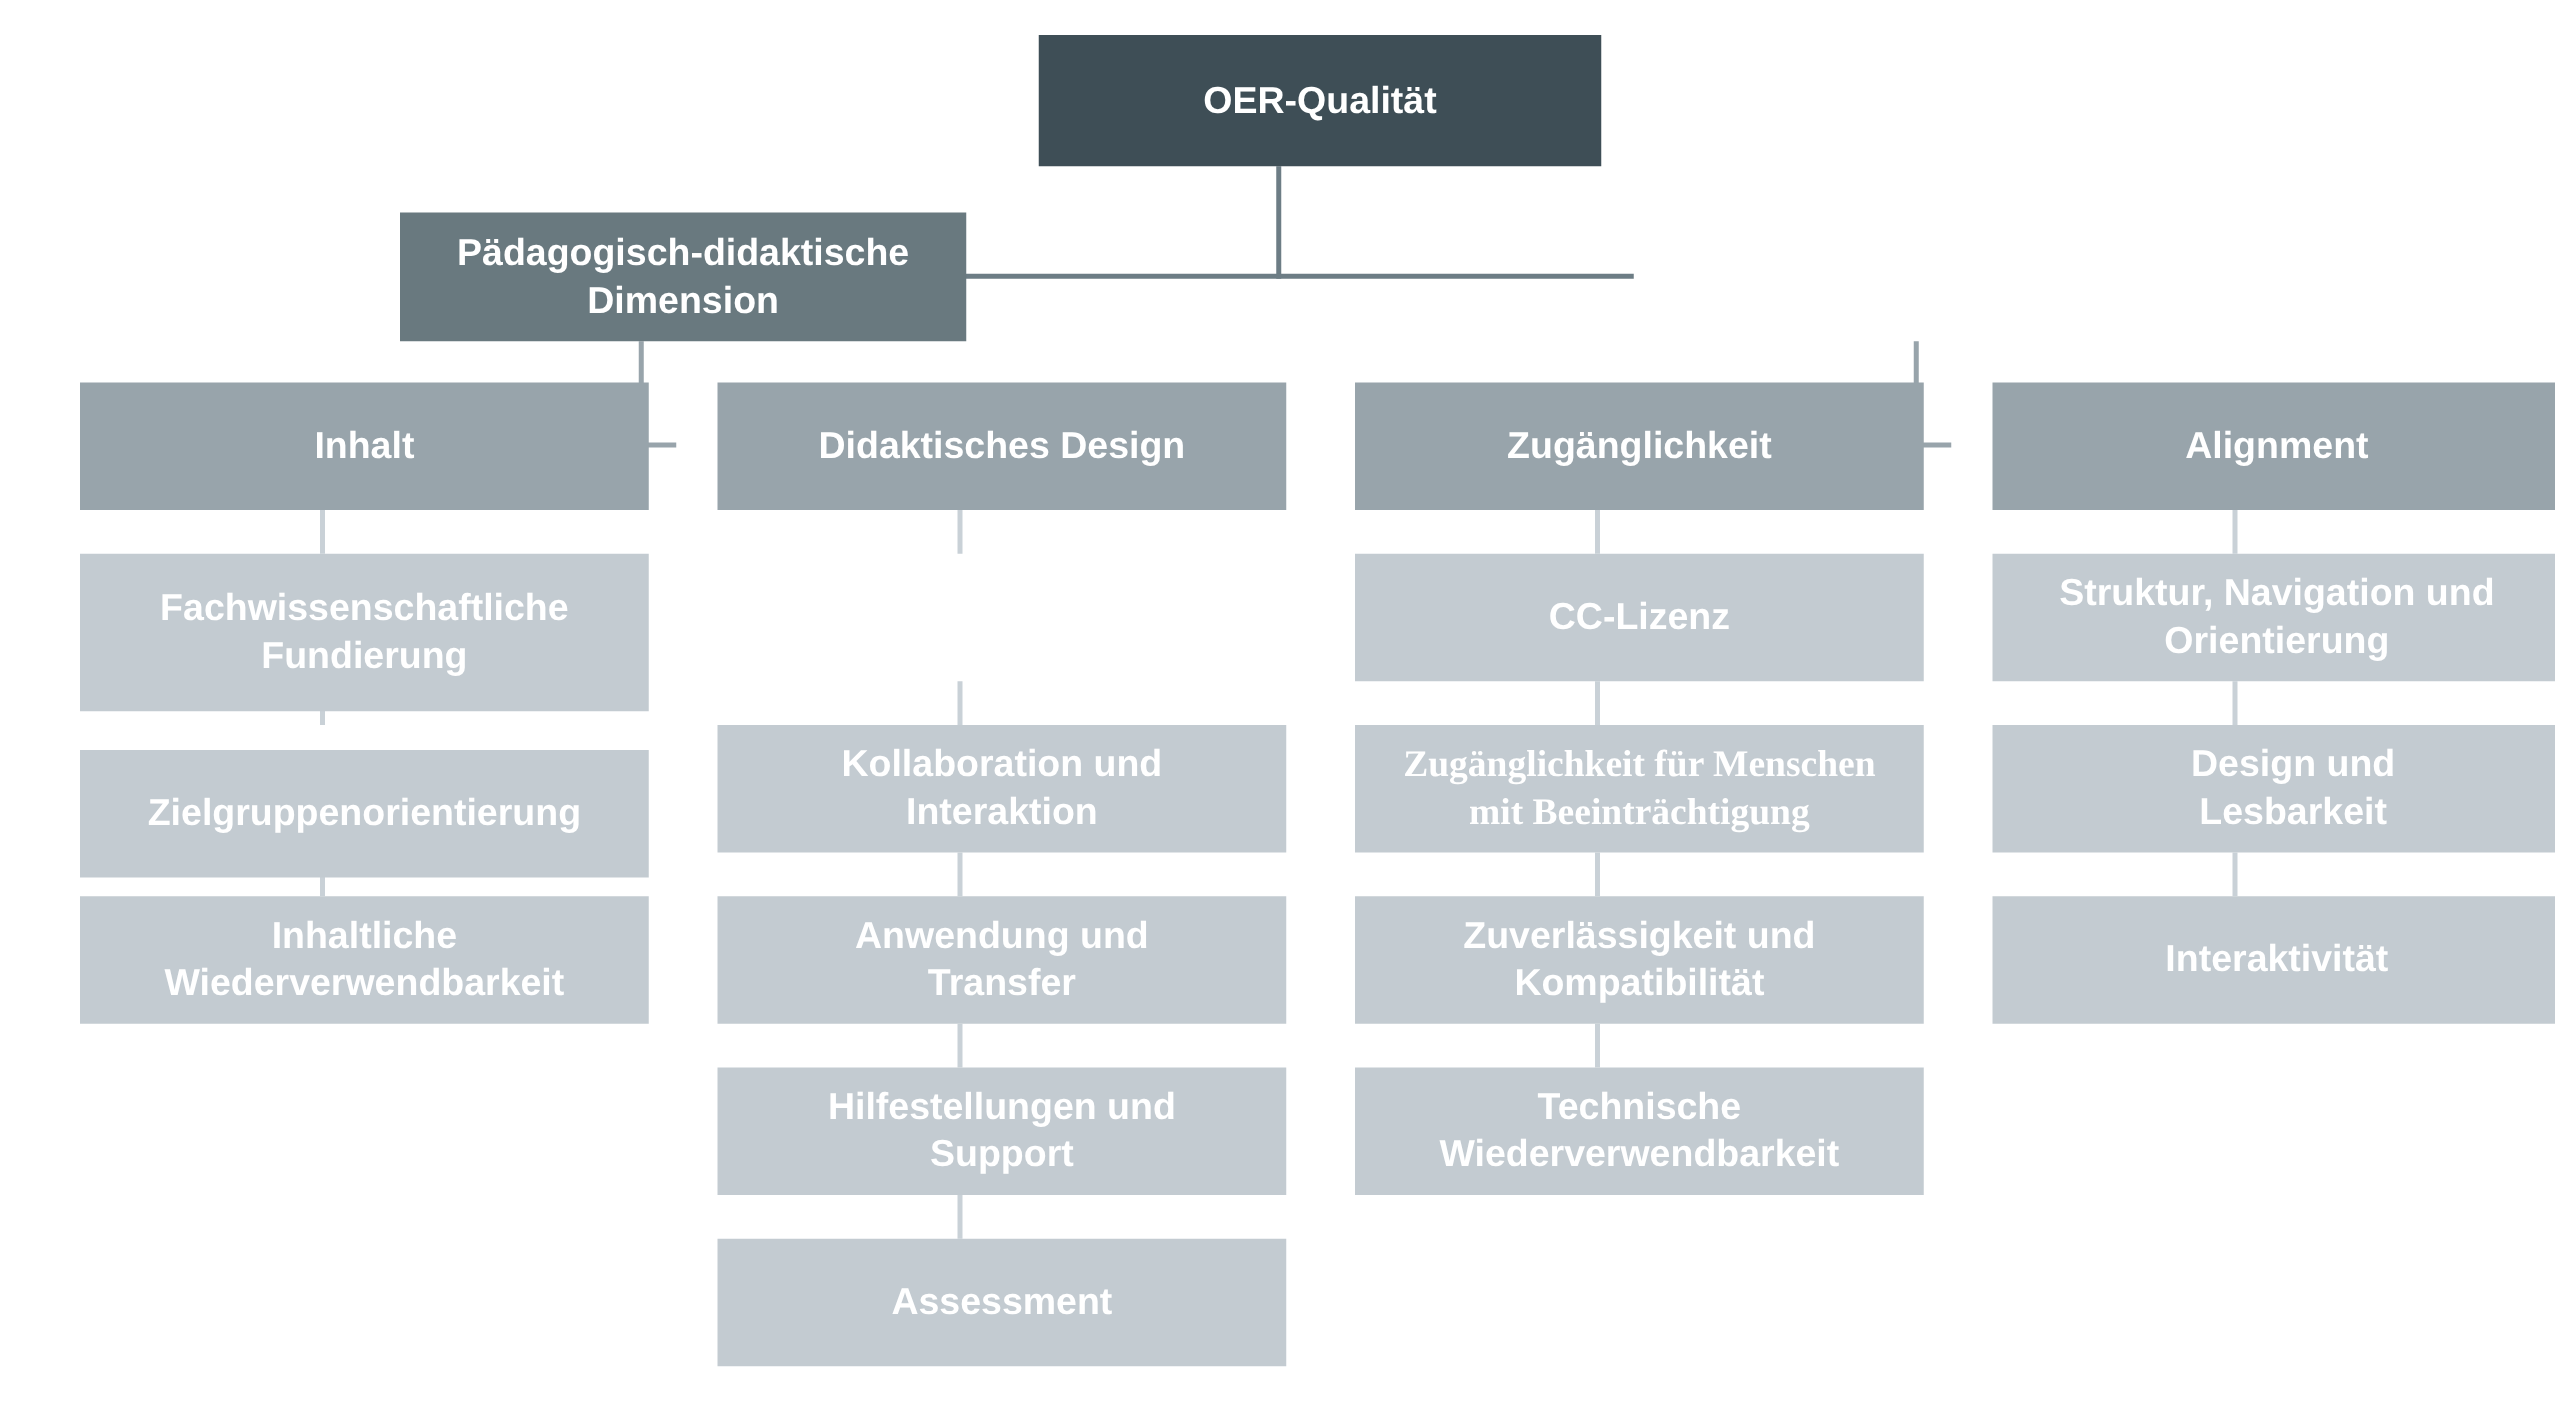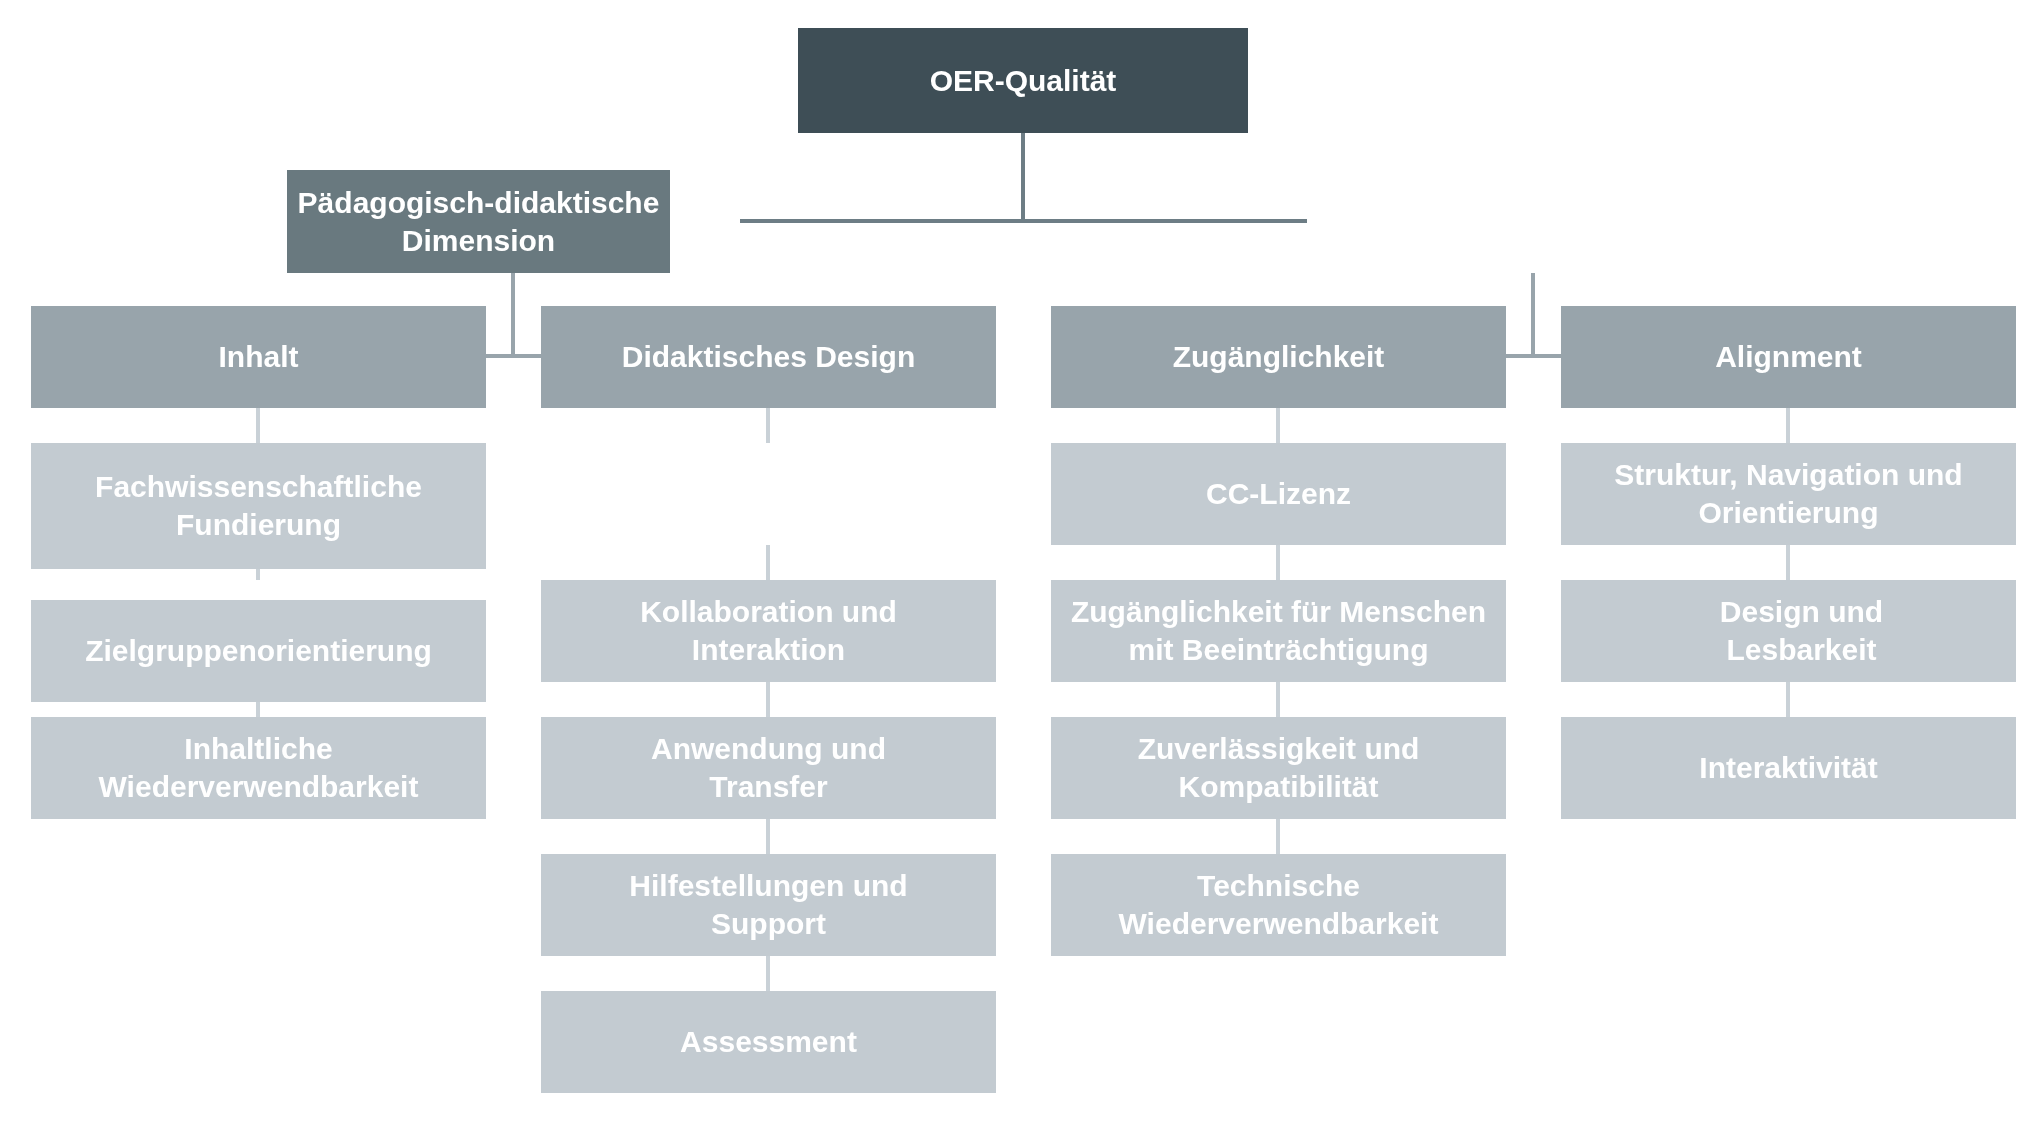--- a/index.html
+++ b/index.html
@@ -32,20 +32,21 @@
     align-items: center;
     justify-content: center;
     text-align: center;
     color: var(--text);
     font-weight: bold;
     font-size: 30px;
     line-height: 38px;
     white-space: pre;
     box-sizing: border-box;
     padding: 0 6px;
+    margin-left: 33px;
   }
   .level1 { background: var(--level1-bg); }
   .level2 { background: var(--level2-bg); }
   .level3 { background: var(--level3-bg); }
   .leaf   { background: var(--leaf-bg); }
   .line {
     position: absolute;
   }
   .line-dark  { background: var(--connector-dark); }
   .line-mid   { background: var(--connector-mid); }
@@ -79,42 +80,42 @@
   <div class="line line-light" style="left:1276px; top:545px; width:4px; height:35px;"></div>
   <div class="line line-light" style="left:1276px; top:682px; width:4px; height:35px;"></div>
   <div class="line line-light" style="left:1276px; top:819px; width:4px; height:35px;"></div>
 
   <div class="line line-light" style="left:1786px; top:408px; width:4px; height:35px;"></div>
   <div class="line line-light" style="left:1786px; top:545px; width:4px; height:35px;"></div>
   <div class="line line-light" style="left:1786px; top:682px; width:4px; height:35px;"></div>
 
   <div class="box level1" style="left:798px; top:28px; width:450px; height:105px;">OER-Qualität</div>
 
-  <div class="box level2" style="left:287px; top:170px; width:383px; height:103px;">Pädagogisch-didaktische
+  <div class="box level2" style="left:287px; top:170px; width:453px; height:103px;">Pädagogisch-didaktische
 Dimension</div>
 
   <div class="box level3" style="left:31px; top:306px; width:455px; height:102px;">Inhalt</div>
   <div class="box leaf" style="left:31px; top:443px; width:455px; height:126px;">Fachwissenschaftliche
 Fundierung</div>
   <div class="box leaf" style="left:31px; top:600px; width:455px; height:102px;">Zielgruppenorientierung</div>
   <div class="box leaf" style="left:31px; top:717px; width:455px; height:102px;">Inhaltliche
 Wiederverwendbarkeit</div>
 
   <div class="box level3" style="left:541px; top:306px; width:455px; height:102px;">Didaktisches Design</div>
   <div class="box leaf" style="left:541px; top:580px; width:455px; height:102px;">Kollaboration und
 Interaktion</div>
   <div class="box leaf" style="left:541px; top:717px; width:455px; height:102px;">Anwendung und
 Transfer</div>
   <div class="box leaf" style="left:541px; top:854px; width:455px; height:102px;">Hilfestellungen und
 Support</div>
   <div class="box leaf" style="left:541px; top:991px; width:455px; height:102px;">Assessment</div>
 
   <div class="box level3" style="left:1051px; top:306px; width:455px; height:102px;">Zugänglichkeit</div>
   <div class="box leaf" style="left:1051px; top:443px; width:455px; height:102px;">CC-Lizenz</div>
-  <div class="box leaf" style="left:1051px; top:580px; width:455px; height:102px;">Zugänglichkeit für Menschen
+  <div class="box leaf" style="left:1051px; top:580px; width:455px; height:102px;font-family:Liberation Serif, serif;">Zugänglichkeit für Menschen
 mit Beeinträchtigung</div>
   <div class="box leaf" style="left:1051px; top:717px; width:455px; height:102px;">Zuverlässigkeit und
 Kompatibilität</div>
   <div class="box leaf" style="left:1051px; top:854px; width:455px; height:102px;">Technische
 Wiederverwendbarkeit</div>
 
   <div class="box level3" style="left:1561px; top:306px; width:455px; height:102px;">Alignment</div>
   <div class="box leaf" style="left:1561px; top:443px; width:455px; height:102px;">Struktur, Navigation und
 Orientierung</div>
   <div class="box leaf" style="left:1561px; top:580px; width:455px; height:102px;padding-left:32px;">Design und

